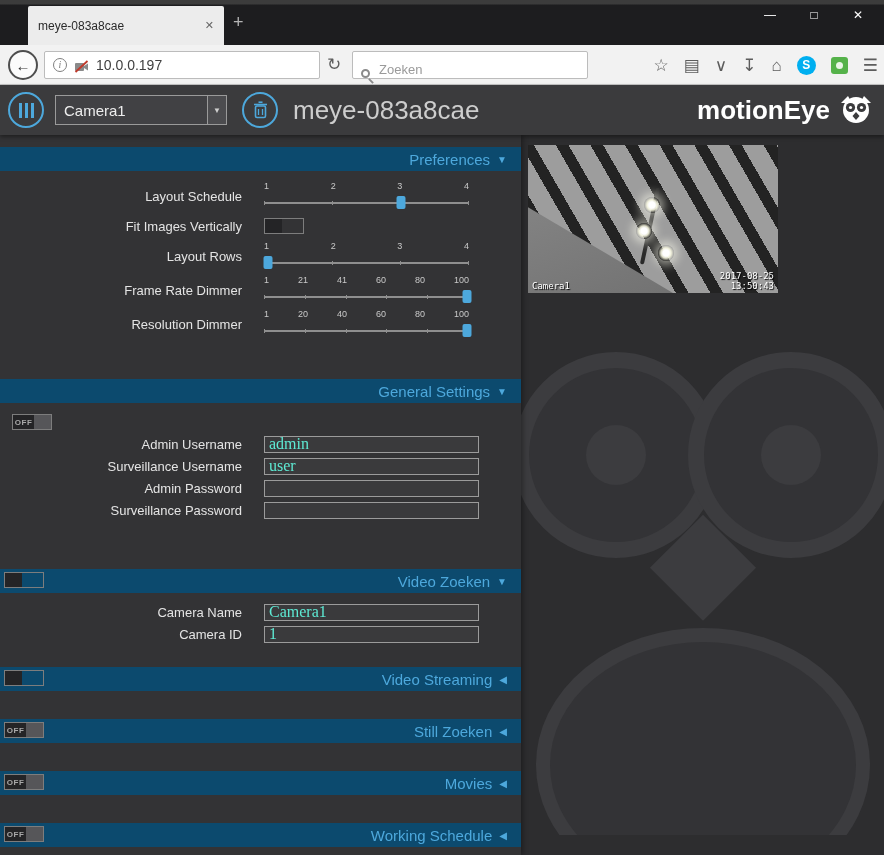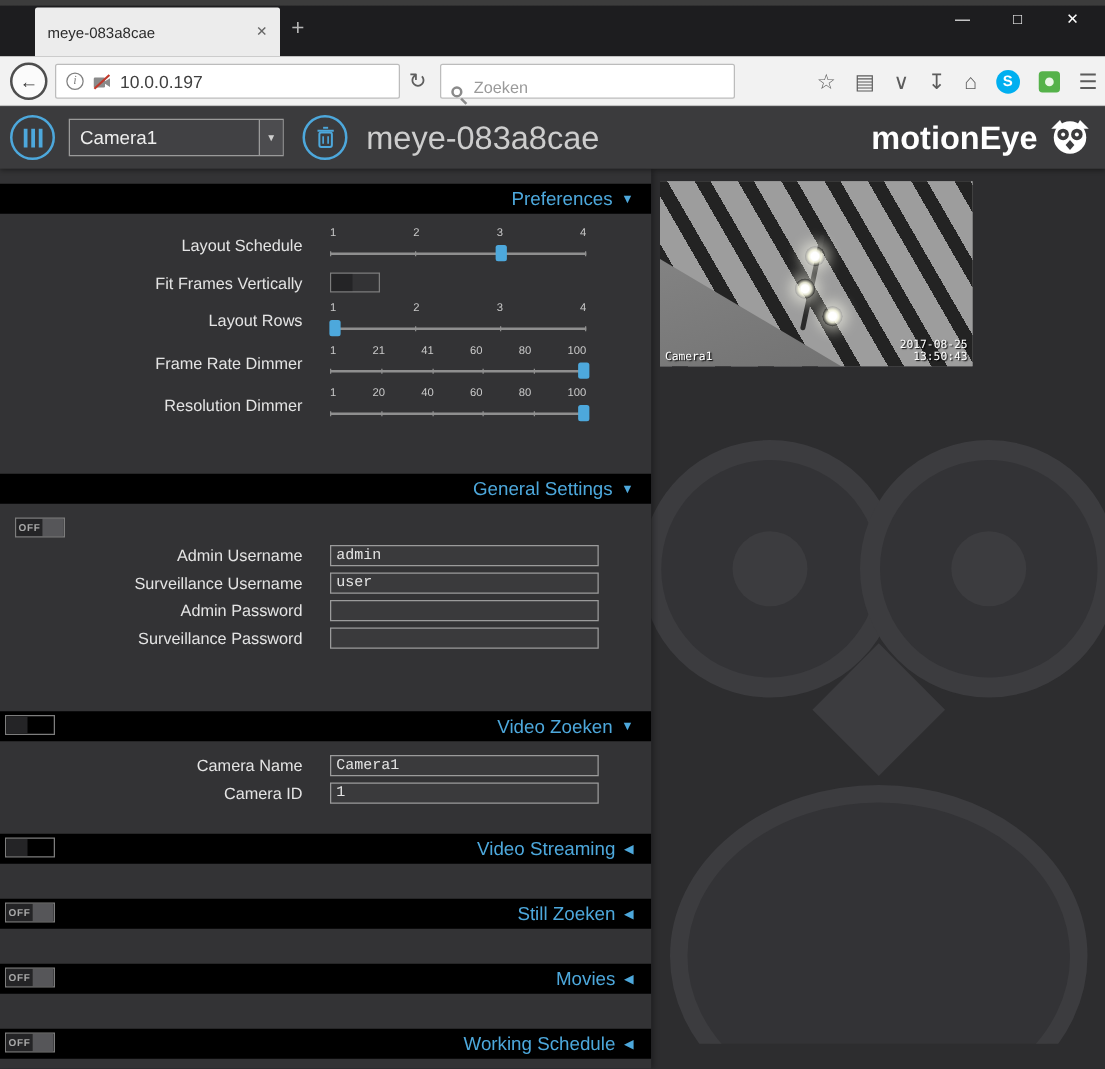--- a/index.html
+++ b/index.html
@@ -97,38 +97,38 @@
   .main { position:absolute; top:135px; left:0; right:0; bottom:0; }
   .settings-panel {
     position:absolute; left:0; top:0; width:521px; height:100%;
     background:#333335; box-shadow:2px 0 5px rgba(0,0,0,.35); z-index:2; overflow:hidden;
   }
   .content-area { position:absolute; left:521px; right:0; top:0; bottom:0;
     background:#2d2d2f; overflow:hidden; }
 
   
   .section-header {
-    height:24px; background:#000000; position:relative;
+    height:24px; background:#0c4a6e; position:relative;
     display:flex; align-items:center; justify-content:flex-end;
     padding-right:14px; gap:7px;
   }
   .section-title { color:#4da8dc; font-size:15px; }
   .section-arrow { color:#4da8dc; font-size:10px; }
   .section-toggle { position:absolute; left:4px; top:3px; }
 
   .settings-row { display:flex; align-items:center; height:22px; }
   .slider-row { height:34px; }
   .toggle-row { height:26px; }
   .field-row { height:22px; }
   .row-label { width:252px; text-align:right; padding-right:10px; color:#e4e4e4; font-size:13px; }
   .row-control { flex:1; display:flex; align-items:center; padding-left:12px; }
 
   .text-input {
     width:215px; height:17px; background:#3a3a3c; border:1px solid #9b9b9b;
-    color:#e5e5e5; font-size:12px; padding:0 4px; font-family:Liberation Mono, monospace;
+    color:#5eead4; font-size:16px; padding:0 4px; font-family:Liberation Serif, serif;
   }
 
   .toggle {
     width:40px; height:16px; border:1px solid #7d7d7d; display:flex;
     font-size:8px; font-weight:bold; overflow:hidden;
   }
   .toggle-text { flex:1.25; display:flex; align-items:center; justify-content:center; letter-spacing:.5px; }
   .toggle-knob { flex:1; }
   .toggle[data-state="ON"] .toggle-text { order:2; background:#2e7cb8; color:#fff;margin-top:43px; }
   .toggle[data-state="ON"] .toggle-knob { order:1; background:#242426; }
@@ -280,21 +280,21 @@
               <i></i>
               <i></i>
             </div>
           <div class="slider-track"></div>
           <div class="slider-handle" style="left: 67%;"></div>
         </div>
       </div>
     </div>
 
     <div class="settings-row toggle-row">
-      <div class="row-label">Fit Frames Vertically</div>
+      <div class="row-label">Fit Images Vertically</div>
       <div class="row-control">
         <span class="toggle" data-state="ON">
           <span class="toggle-text">ON</span>
           <span class="toggle-knob"></span>
         </span>
       </div>
     </div>
 
     <div class="settings-row slider-row">
       <div class="row-label">Layout Rows</div>

